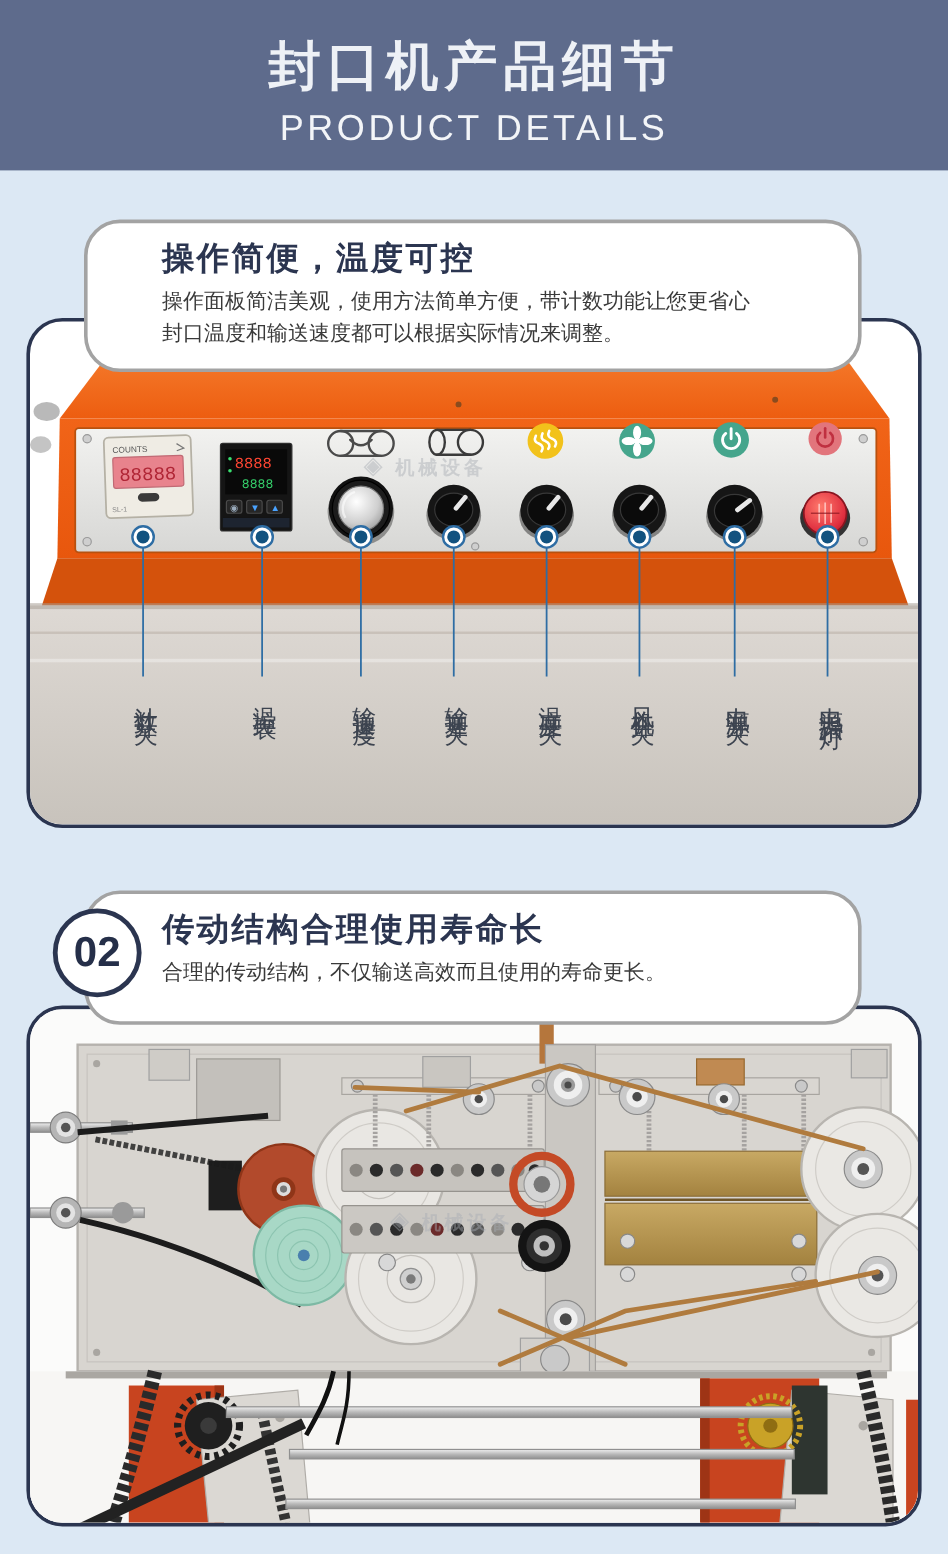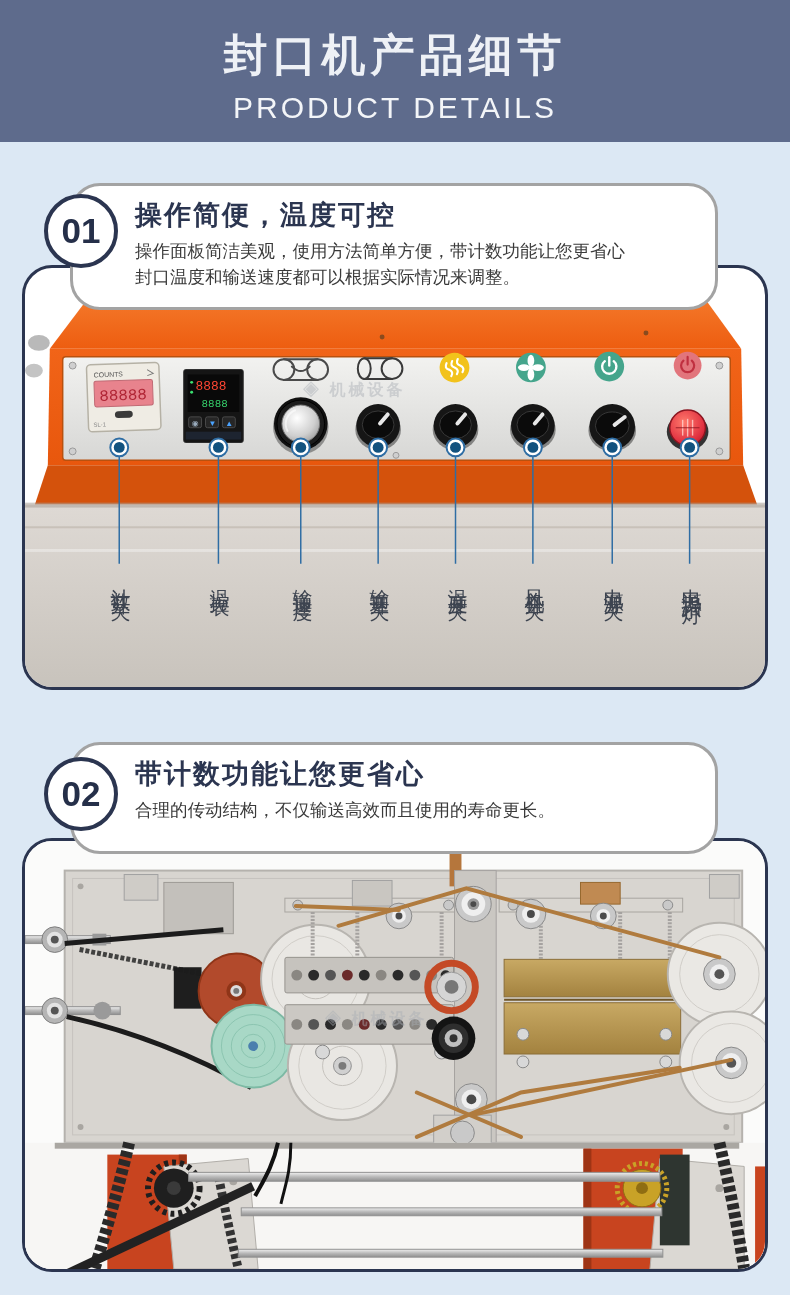--- a/index.html
+++ b/index.html
@@ -39,23 +39,20 @@
   <div class="header">
     <h1 class="title">封口机产品细节</h1>
     <h2 class="subtitle">PRODUCT DETAILS</h2>
   </div>
 
   <div class="card card1">
     <div class="sec-title">操作简便，温度可控</div>
     <div class="sec-desc">操作面板简洁美观，使用方法简单方便，带计数功能让您更省心</div>
     <div class="sec-desc">封口温度和输送速度都可以根据实际情况来调整。</div>
   </div>
-  <div class="badge badge1">
-    <span>01</span>
-  </div>
 
   <div class="photo photo1">
     <svg viewBox="0 0 746 425" preserveAspectRatio="none">
       <defs>
         <linearGradient id="oTop" x1="0" y1="0" x2="0" y2="1">
           <stop offset="0" stop-color="#f67f30"></stop>
             <stop offset="1" stop-color="#ed5d10"></stop>
         </linearGradient>
         <linearGradient id="oFace" x1="0" y1="0" x2="0" y2="1">
           <stop offset="0" stop-color="#f16418"></stop>
@@ -272,21 +269,21 @@
     <div class="callout-label cl1">温控表</div>
     <div class="callout-label cl2">输送速度</div>
     <div class="callout-label cl3">输送开关</div>
     <div class="callout-label cl4">温度开关</div>
     <div class="callout-label cl5">风机开关</div>
     <div class="callout-label cl6">电源开关</div>
     <div class="callout-label cl7">电源指示灯</div>
   </div>
 
   <div class="card card2">
-    <div class="sec-title">带计数功能让您更省心</div>
+    <div class="sec-title">传动结构合理使用寿命长</div>
     <div class="sec-desc">合理的传动结构，不仅输送高效而且使用的寿命更长。</div>
   </div>
   <div class="badge badge2">
     <span>02</span>
   </div>
 
   <div class="photo photo2">
     <svg viewBox="0 0 746 434" preserveAspectRatio="none">
       <defs>
         <linearGradient id="brass" x1="0" y1="0" x2="0" y2="1">

